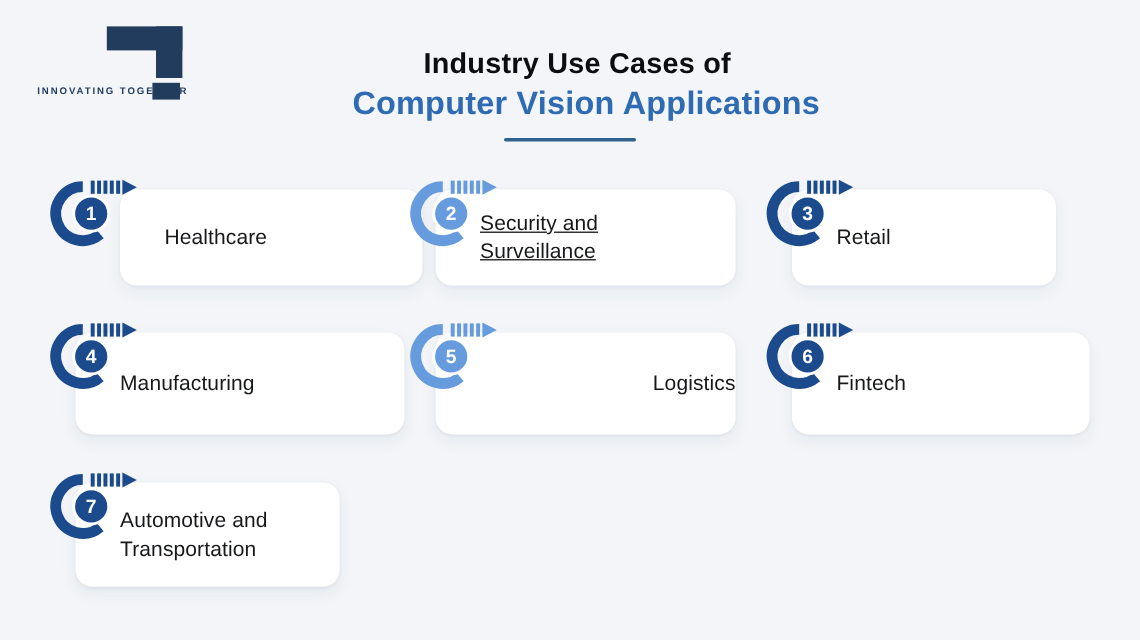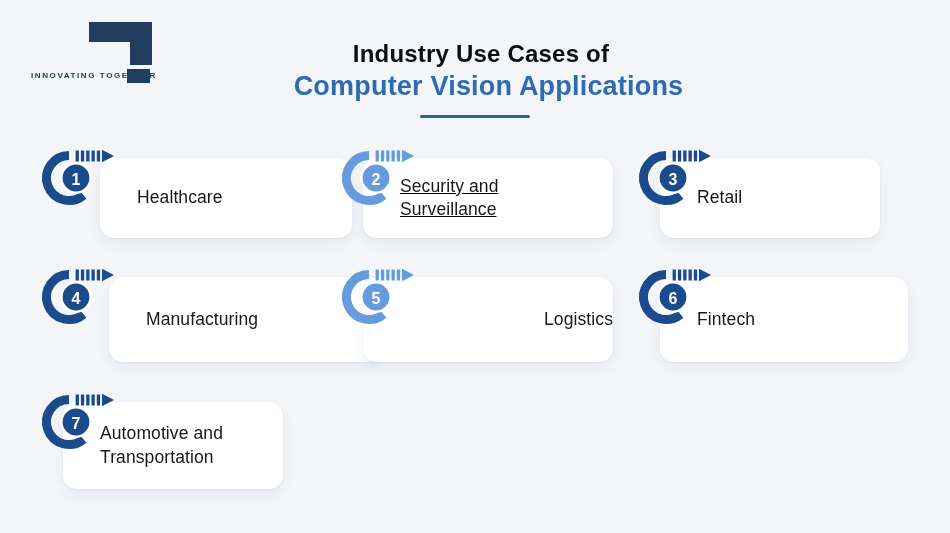--- a/index.html
+++ b/index.html
@@ -51,21 +51,21 @@
     box-shadow: 0 6px 14px rgba(35, 60, 95, 0.06), 0 1px 3px rgba(35, 60, 95, 0.05);
     display: flex; align-items: center; padding-left: 37px;
   }
   .card-label {
     font-size: 17.5px; font-weight: 500; line-height: 1.32; letter-spacing: 0.1px;
     color: var(--label-text, #17181a); max-width: 172px;
   }
   .c1 { left: 63px;  top: 158px; width: 252px; height: 80px; margin-left: 37px; }
   .c2 { left: 363px; top: 158px; width: 250px; height: 80px; text-decoration: underline; }
   .c3 { left: 660px; top: 158px; width: 220px; height: 80px; }
-  .c4 { left: 63px;  top: 277px; width: 274px; height: 85px; margin-left: 46px; }
+  .c4 { left: 63px;  top: 277px; width: 274px; height: 85px; }
   .c5 { left: 363px; top: 277px; width: 250px; height: 85px; justify-content: flex-end; }
   .c6 { left: 660px; top: 277px; width: 248px; height: 85px; }
   .c7 { left: 63px;  top: 402px; width: 220px; height: 87px; }
 
   
   .badge { position: absolute; width: 84px; height: 64px; }
   .badge.dark  { color: var(--dark-blue, #1c4b8d); }
   .badge.light { color: var(--light-blue, #669cde); }
   .b1 { left: 38px;  top: 148px; }
   .b2 { left: 338px; top: 148px; }

